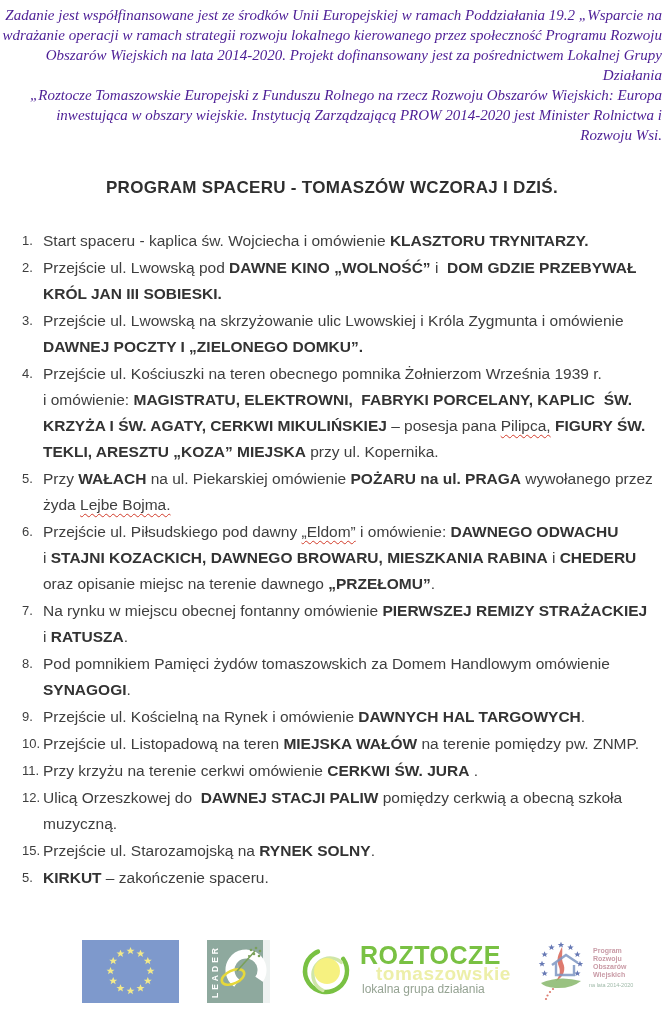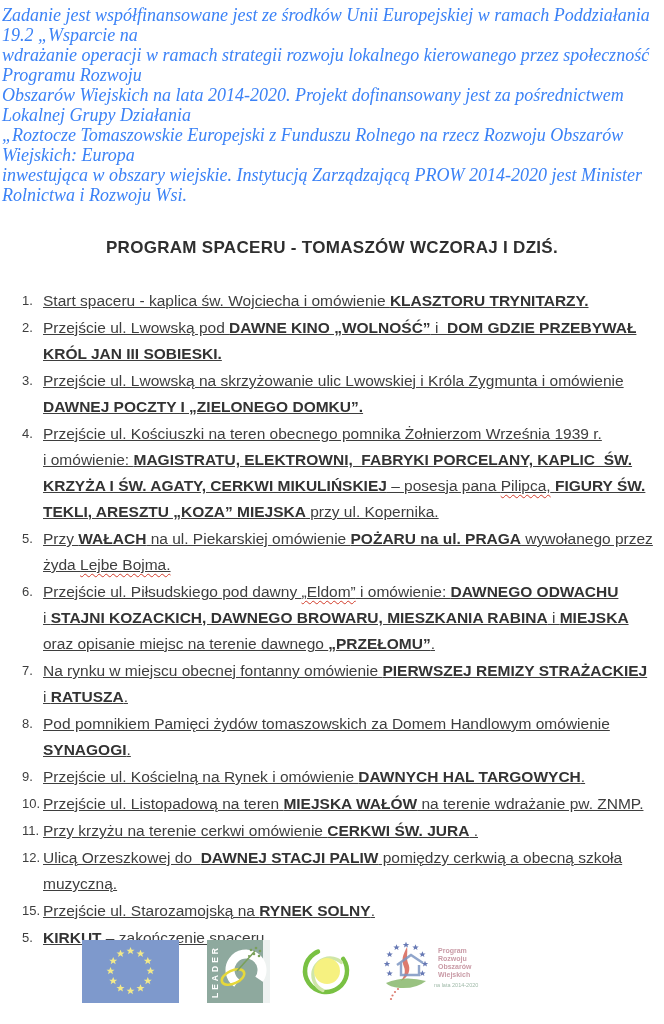--- a/index.html
+++ b/index.html
@@ -4,38 +4,38 @@
 <style>
   html,body{margin:0;padding:0;}
   body{
     width:664px;height:1024px;background:#ffffff;overflow:hidden;position:relative;
     font-family:"Liberation Sans",sans-serif;
   }
   .page{width:664px;height:1024px;position:relative;}
 
   
   .funding{
-    margin:5px 2px 0;text-align:left;
+    margin:5px 2px 0;text-align:right;
     font-family:"Liberation Serif",serif;font-style:italic;
-    font-size:18px;line-height:20px;color:#3b82f6;
+    font-size:15px;line-height:20px;color:#4c1d95;
     white-space:pre-line;
   }
 
   
   .title{
     margin:33px 0 0;text-align:center;
     font-size:17px;font-weight:bold;color:#2f2f2f;
     letter-spacing:.3px;
   }
 
   
   .program{margin:30px 14px 0 22px;color:#3e3e3e;font-size:15.5px;line-height:26px;}
   .item{display:flex;margin-bottom:1px;}
   .num{flex:0 0 21px;font-size:13px;line-height:26px;color:#3e3e3e;}
-  .txt{white-space:pre;text-decoration:underline;}
+  .txt{white-space:pre;}
   .b{font-weight:bold;color:#333333;}
   .sq{
     text-decoration:underline;text-decoration-style:wavy;
     text-decoration-color:#d23b2a;text-decoration-thickness:1px;
     text-underline-offset:3px;
   }
 
   
   .logos{position:absolute;left:0;top:932px;width:664px;display:flex;align-items:center;padding-left:82px;box-sizing:border-box;}
   .logo{flex:none;}
@@ -83,40 +83,40 @@
 TEKLI, ARESZTU „KOZA” MIEJSKA</span><span> przy ul. Kopernika.</span></span>
       </div>
       <div class="item">
         <span class="num">5.</span>
         <span class="txt"><span>Przy </span><span class="b">WAŁACH</span><span> na ul. Piekarskiej omówienie </span><span class="b">POŻARU na ul. PRAGA</span><span> wywołanego przez
 żyda </span><span class="sq">Lejbe Bojma.</span></span>
       </div>
       <div class="item">
         <span class="num">6.</span>
         <span class="txt"><span>Przejście ul. Piłsudskiego pod dawny </span><span class="sq">„Eldom”</span><span> i omówienie: </span><span class="b">DAWNEGO ODWACHU
-</span><span>i </span><span class="b">STAJNI KOZACKICH, DAWNEGO BROWARU, MIESZKANIA RABINA</span><span> i </span><span class="b">MIEJSKA</span><span>
+</span><span>i </span><span class="b">STAJNI KOZACKICH, DAWNEGO BROWARU, MIESZKANIA RABINA</span><span> i </span><span class="b">CHEDERU</span><span>
 oraz opisanie miejsc na terenie dawnego </span><span class="b">„PRZEŁOMU”</span><span>.</span></span>
       </div>
       <div class="item">
         <span class="num">7.</span>
         <span class="txt"><span>Na rynku w miejscu obecnej fontanny omówienie </span><span class="b">PIERWSZEJ REMIZY STRAŻACKIEJ
 </span><span>i </span><span class="b">RATUSZA</span><span>.</span></span>
       </div>
       <div class="item">
         <span class="num">8.</span>
         <span class="txt"><span>Pod pomnikiem Pamięci żydów tomaszowskich za Domem Handlowym omówienie
 </span><span class="b">SYNAGOGI</span><span>.</span></span>
       </div>
       <div class="item">
         <span class="num">9.</span>
         <span class="txt"><span>Przejście ul. Kościelną na Rynek i omówienie </span><span class="b">DAWNYCH HAL TARGOWYCH</span><span>.</span></span>
       </div>
       <div class="item">
         <span class="num">10.</span>
-        <span class="txt"><span>Przejście ul. Listopadową na teren </span><span class="b">MIEJSKA WAŁÓW</span><span> na terenie wdrażanie pw. ZNMP.</span></span>
+        <span class="txt"><span>Przejście ul. Listopadową na teren </span><span class="b">MIEJSKA WAŁÓW</span><span> na terenie pomiędzy pw. ZNMP.</span></span>
       </div>
       <div class="item">
         <span class="num">11.</span>
         <span class="txt"><span>Przy krzyżu na terenie cerkwi omówienie </span><span class="b">CERKWI ŚW. JURA</span><span> .</span></span>
       </div>
       <div class="item">
         <span class="num">12.</span>
         <span class="txt"><span>Ulicą Orzeszkowej do  </span><span class="b">DAWNEJ STACJI PALIW</span><span> pomiędzy cerkwią a obecną szkoła
 muzyczną.</span></span>
       </div>
@@ -169,20 +169,25 @@
           <circle cx="42" cy="16" r="1.1"></circle>
       </g>
     </svg>
 
     <div class="logo logo-roztocze">
       <svg width="56" height="60" viewBox="0 0 56 60">
         <circle cx="26" cy="30" r="21" fill="none" stroke-width="4.5" stroke-dasharray="103 29" transform="rotate(-35 26 30)" stroke-linecap="round" stroke="#79c143"></circle>
         <circle cx="30" cy="34" r="17" fill="none" stroke="#cfe6a8" stroke-width="3.5" stroke-dasharray="58 49" transform="rotate(115 30 34)" stroke-linecap="round"></circle>
         <circle cx="27" cy="30" r="13" fill="#f6f180"></circle>
       </svg>
+      <div class="rz-text">
+        <div class="rz-title">ROZTOCZE</div>
+        <div class="rz-sub">tomaszowskie</div>
+        <div class="rz-tag">lokalna grupa działania</div>
+      </div>
     </div>
 
     <svg class="logo logo-prow" width="112" height="68" viewBox="0 0 112 68">
       <defs>
         <path id="pst" d="M0,-3.2 L0.94,-1 3.2,-1 1.4,0.38 1.98,2.6 0,1.28 -1.98,2.6 -1.4,0.38 -3.2,-1 -0.94,-1 Z"></path>
       </defs>
       <g fill="#4d62a8" opacity="0.85">
         <use href="#pst" x="11" y="27"></use>
           <use href="#pst" x="13.6" y="17.5"></use>
         <use href="#pst" x="20.5" y="10.5"></use>

